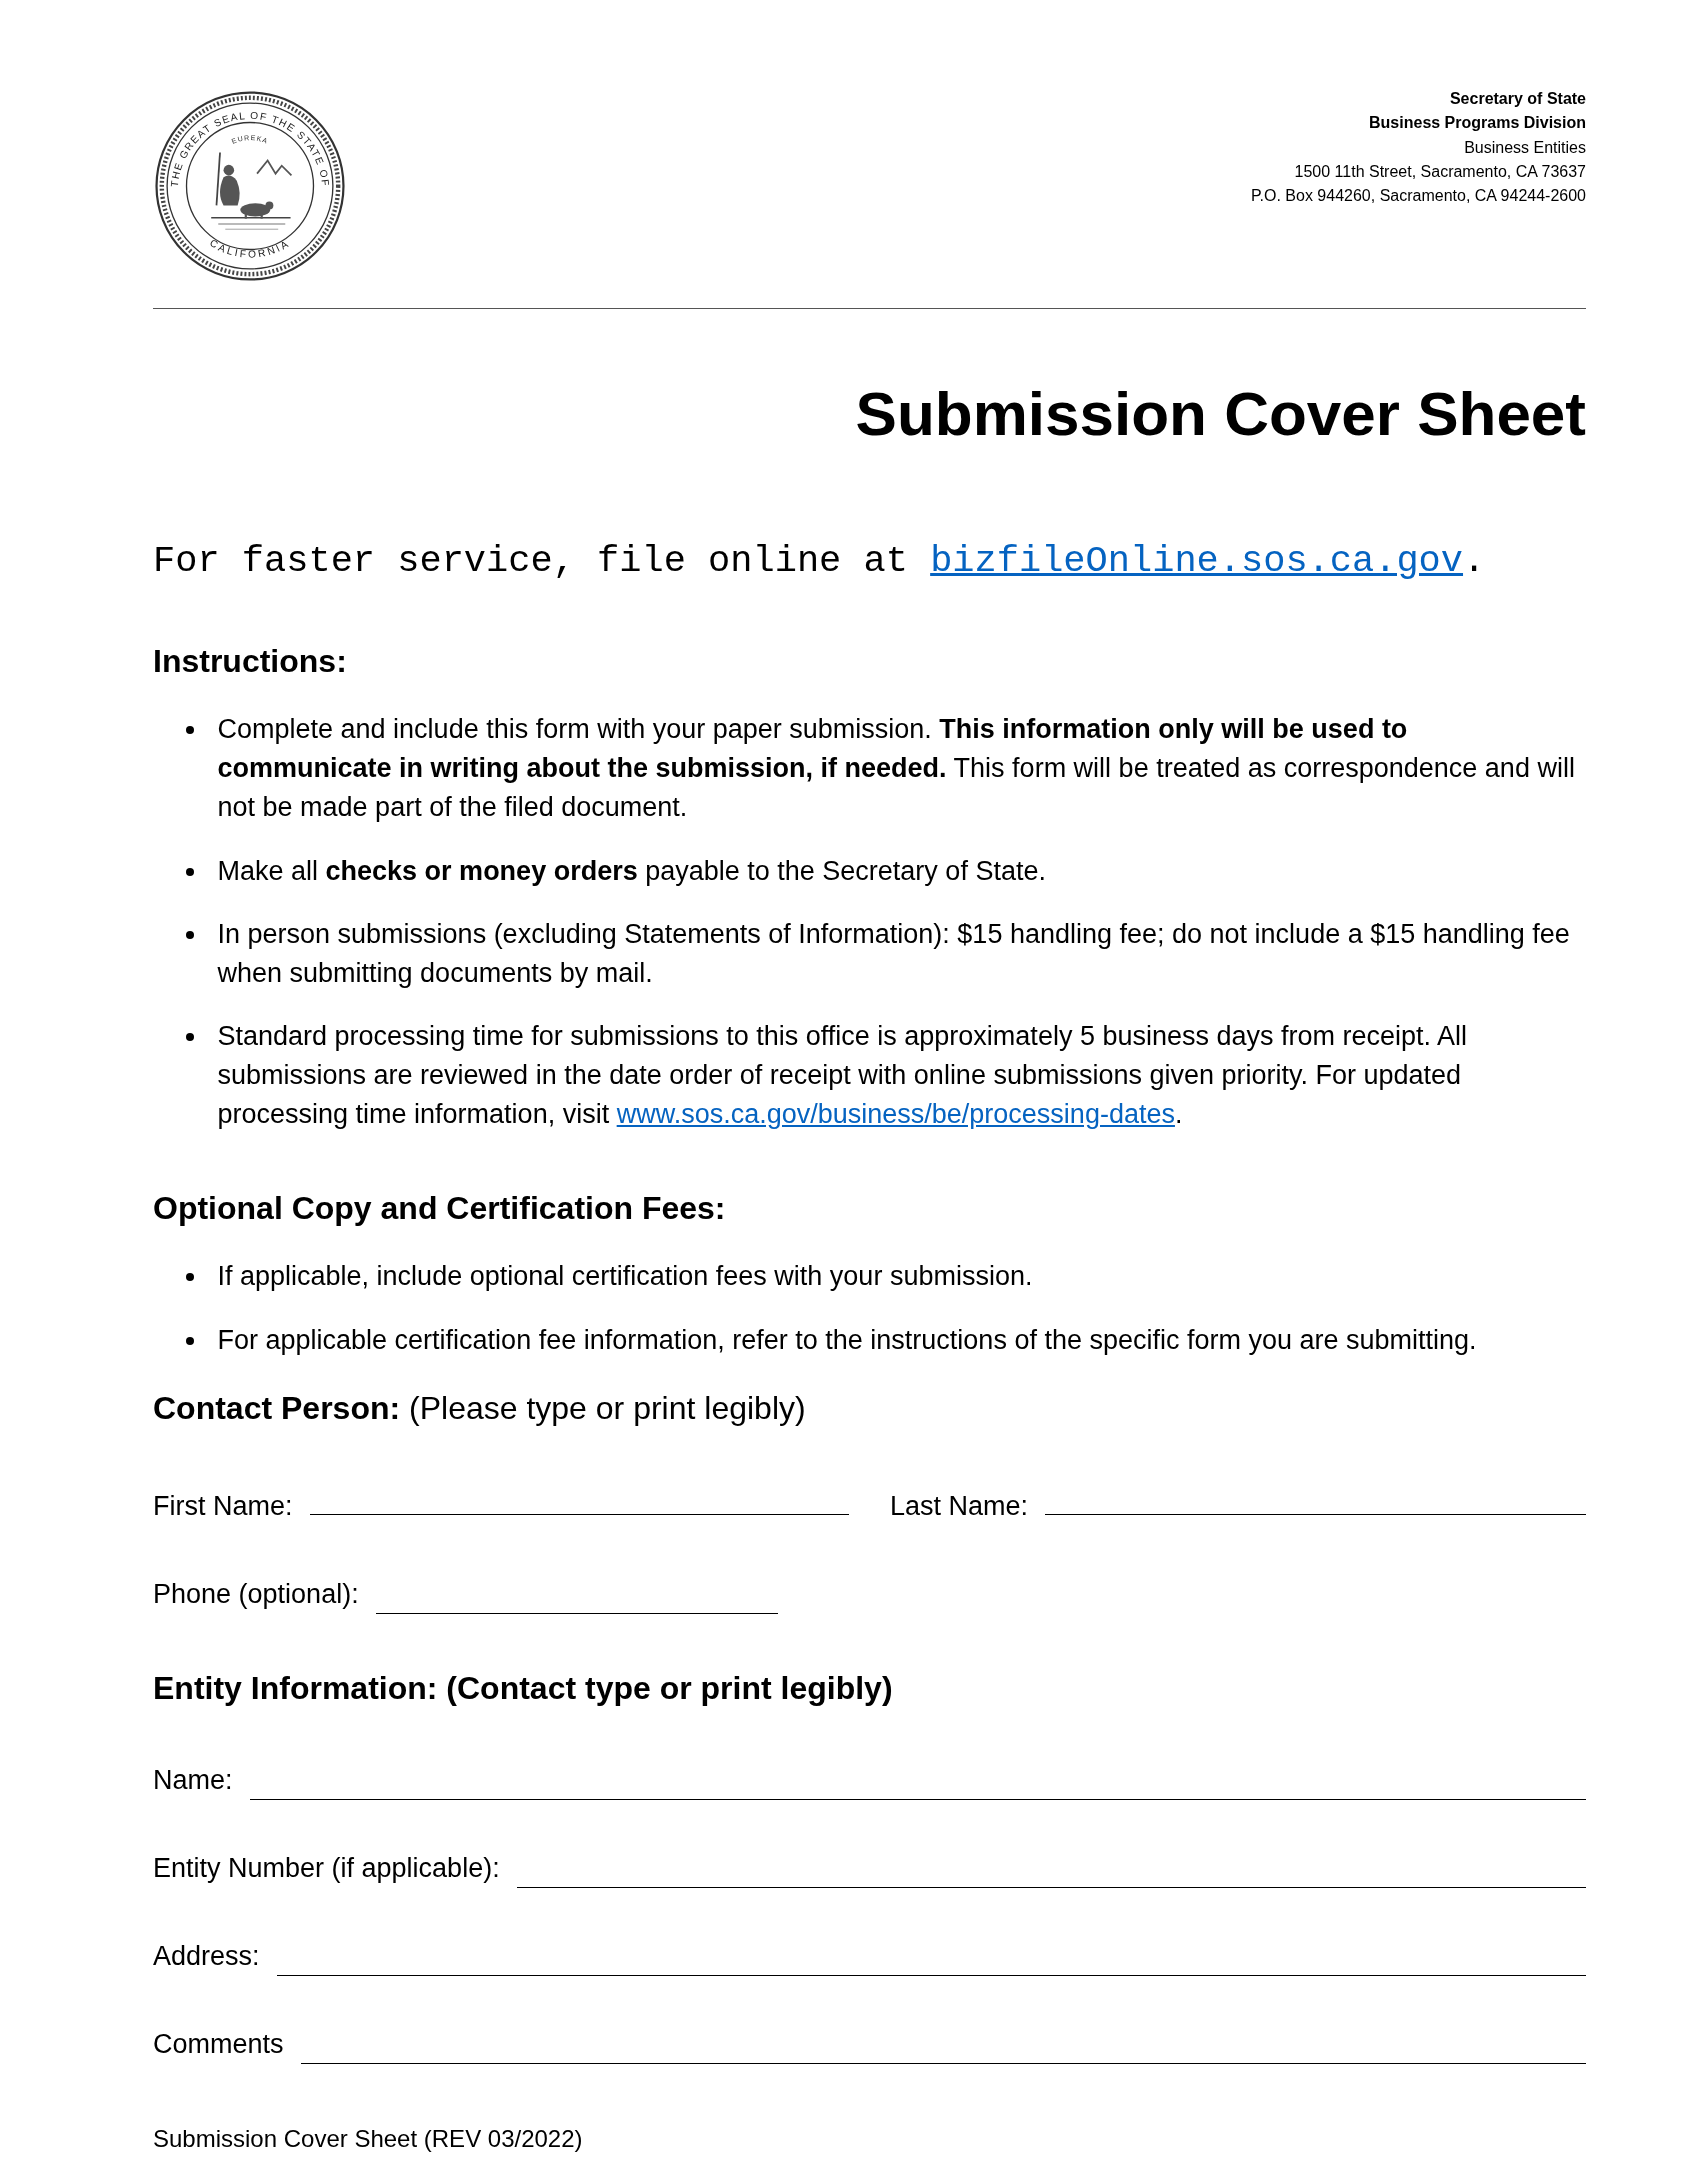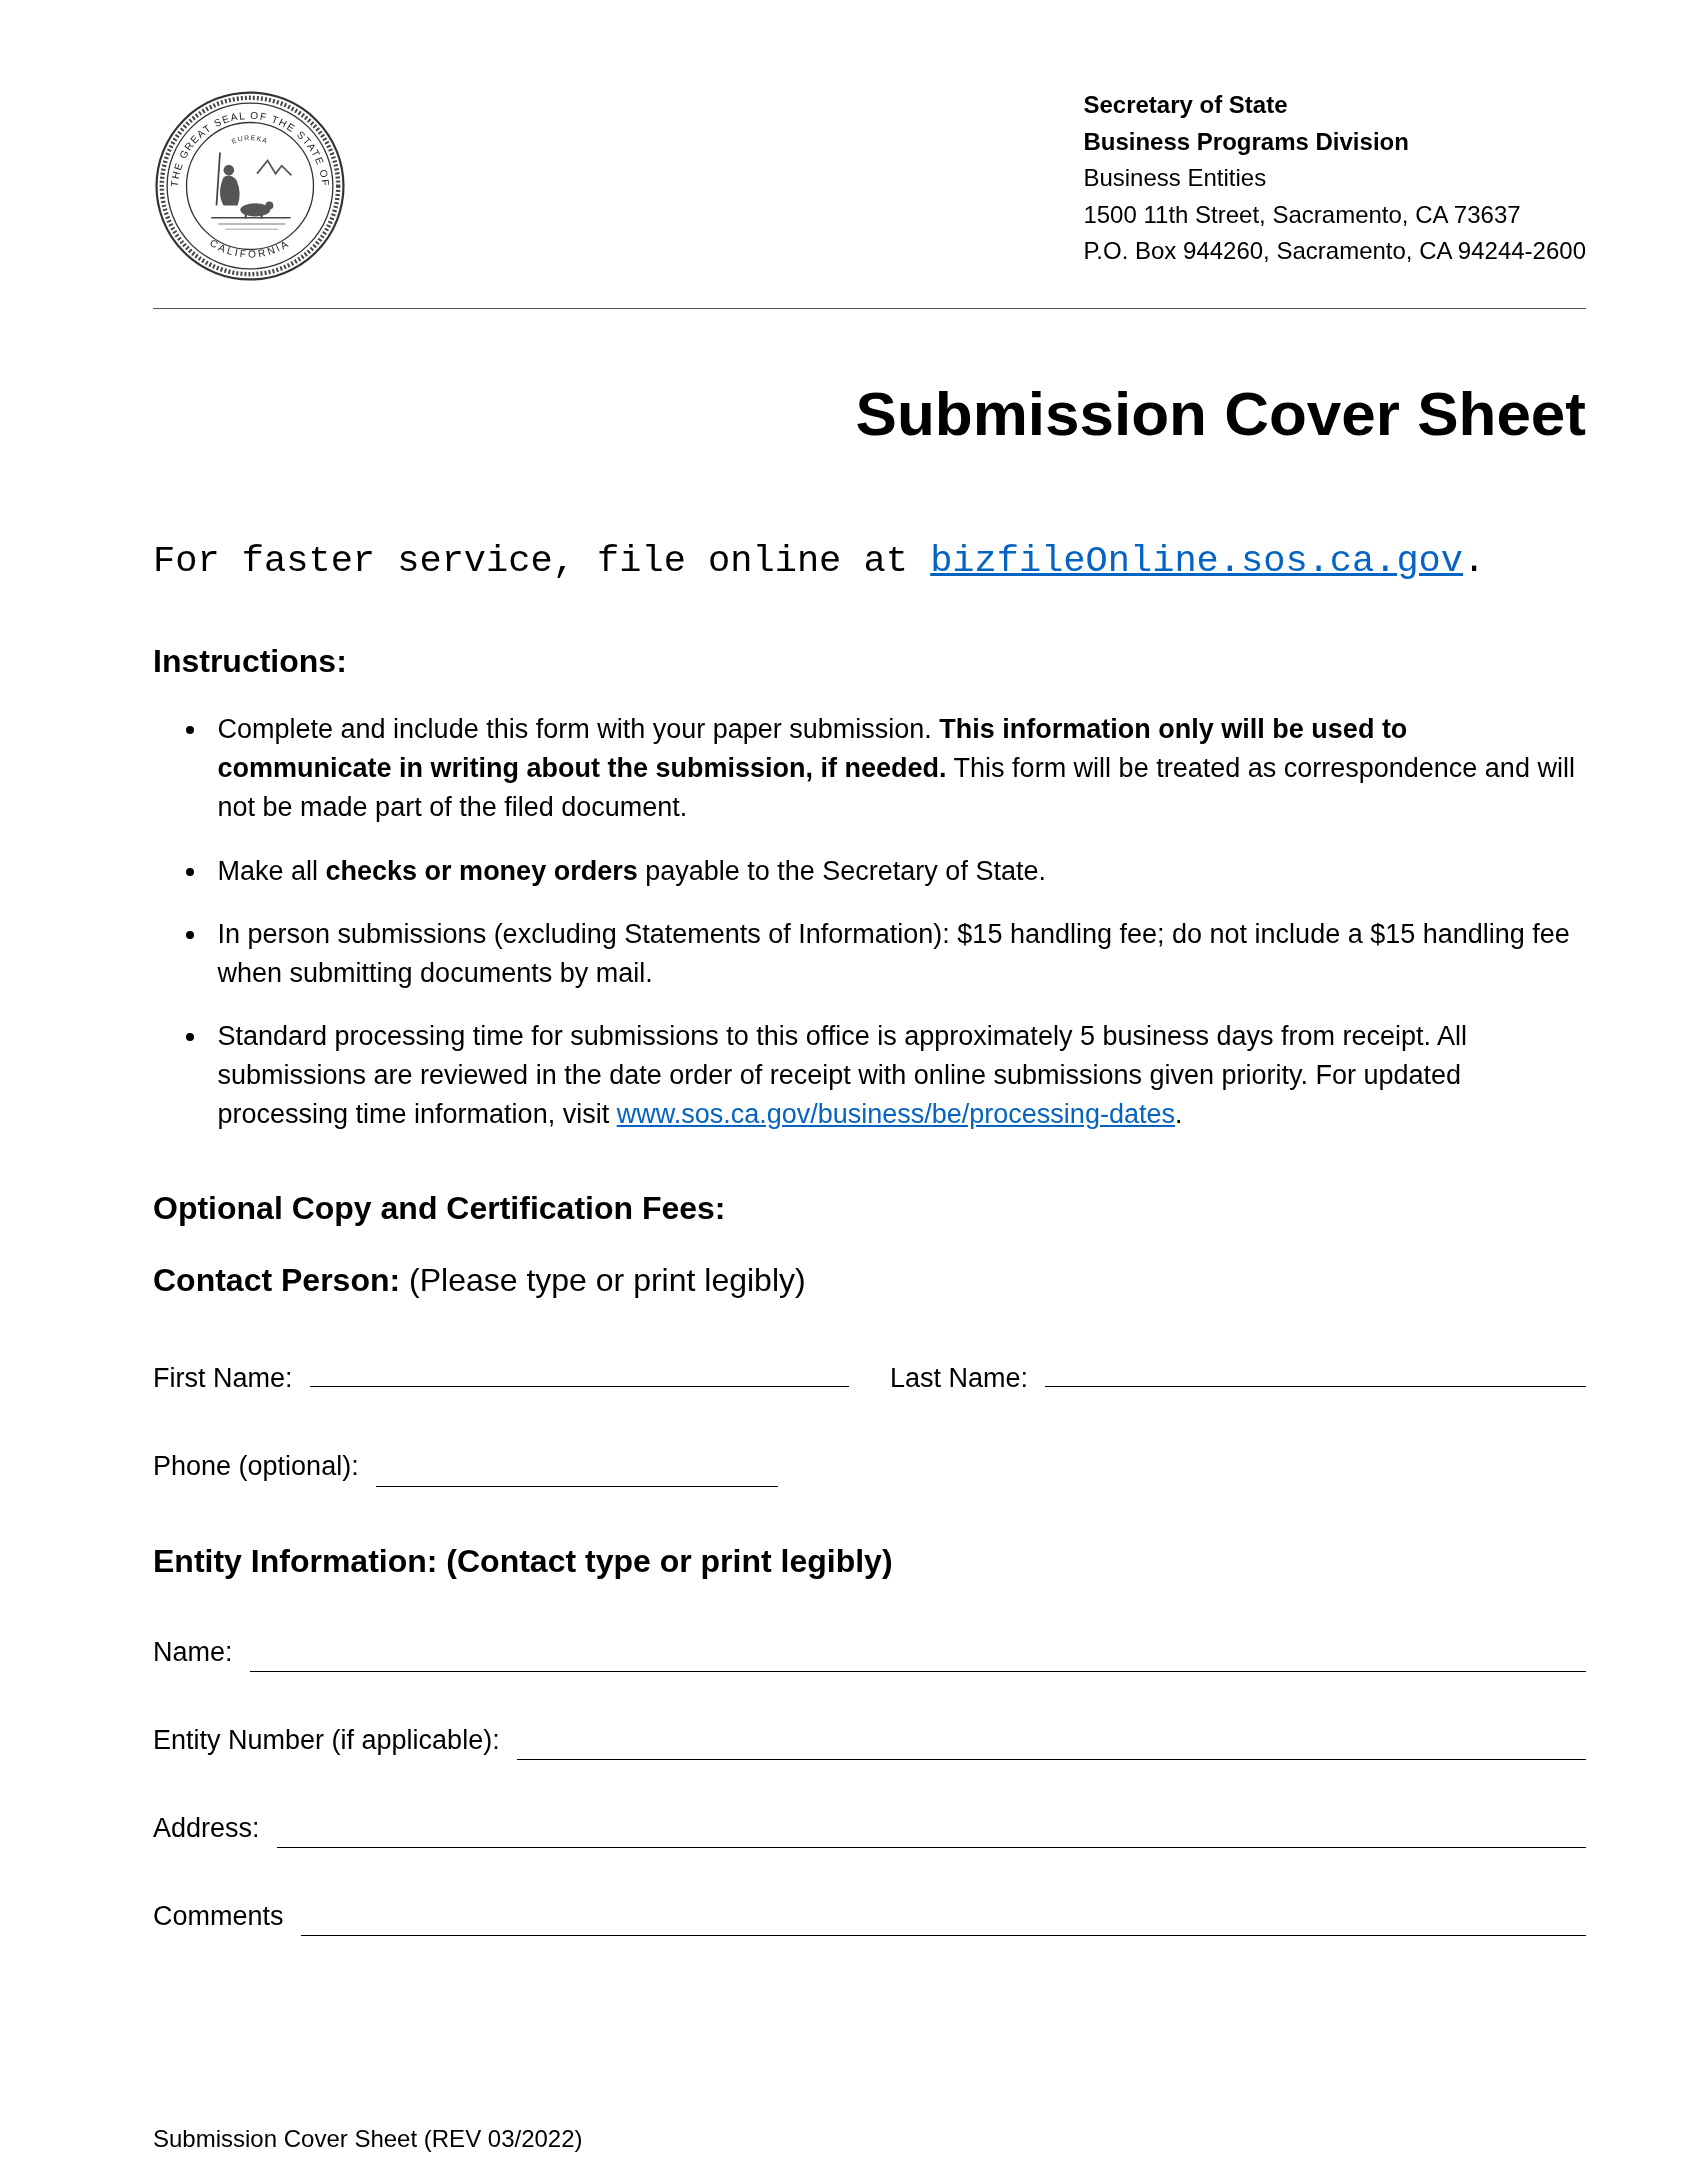--- a/index.html
+++ b/index.html
@@ -11,21 +11,21 @@
     padding:82px 99px 0 153px;
     font-size:27px; line-height:1.45;
     overflow:hidden;
   }
   .b { font-weight:bold; }
   .link { color:var(--link,#0563C1); text-decoration:underline; cursor:pointer; }
 
   
   .header { display:flex; justify-content:space-between; align-items:flex-start; }
   .seal { width:194px; height:194px; margin-top:6.8px; flex:0 0 auto; }
-  .header-text { font-size:24px; line-height:1.52; padding-top:5.1px; }
+  .header-text { text-align:right; font-size:16px; line-height:1.52; padding-top:5.1px; }
   .header-text div:nth-child(-n+2) { font-weight:bold; }
 
   .rule { border:0; border-top:1.7px solid #555; margin:25.6px 0 0 0; }
 
   .doc-title { margin-top:60px; font-size:62px; font-weight:bold; text-align:right; }
 
   .intro { margin-top:78px; font-size:37px; line-height:1.35;font-family:Liberation Mono, monospace; }
 
   .section-heading { margin-top:51px; font-size:32px; font-weight:bold; }
 
@@ -103,20 +103,24 @@
 
   <div class="section-heading">Instructions:</div>
   <ul class="bullets">
     <li><span>Complete and include this form with your paper submission. </span><span class="b">This information only will be used to communicate in writing about the submission, if needed.</span><span> This form will be treated as correspondence and will not be made part of the filed document.</span></li>
     <li><span>Make all </span><span class="b">checks or money orders</span><span> payable to the Secretary of State.</span></li>
     <li><span>In person submissions (excluding Statements of Information): $15 handling fee; do not include a $15 handling fee when submitting documents by mail.</span></li>
     <li><span>Standard processing time for submissions to this office is approximately 5 business days from receipt. All submissions are reviewed in the date order of receipt with online submissions given priority. For updated processing time information, visit </span><span class="link">www.sos.ca.gov/business/be/processing-dates</span><span>.</span></li>
   </ul>
 
   <div class="section-heading">Optional Copy and Certification Fees:</div>
+  <ul class="bullets">
+    <li><span>If applicable, include optional certification fees with your submission.</span></li>
+    <li><span>For applicable certification fee information, refer to the instructions of the specific form you are submitting.</span></li>
+  </ul>
 
   <div class="section-heading" style="font-weight:normal;margin-top:25px;">
     <span class="b">Contact Person:</span><span> (Please type or print legibly)</span>
   </div>
 
   <div class="field-row">
     <div class="pair">
       <span class="label">First Name:</span>
       <span class="fill-line flex-line"></span>
     </div>

